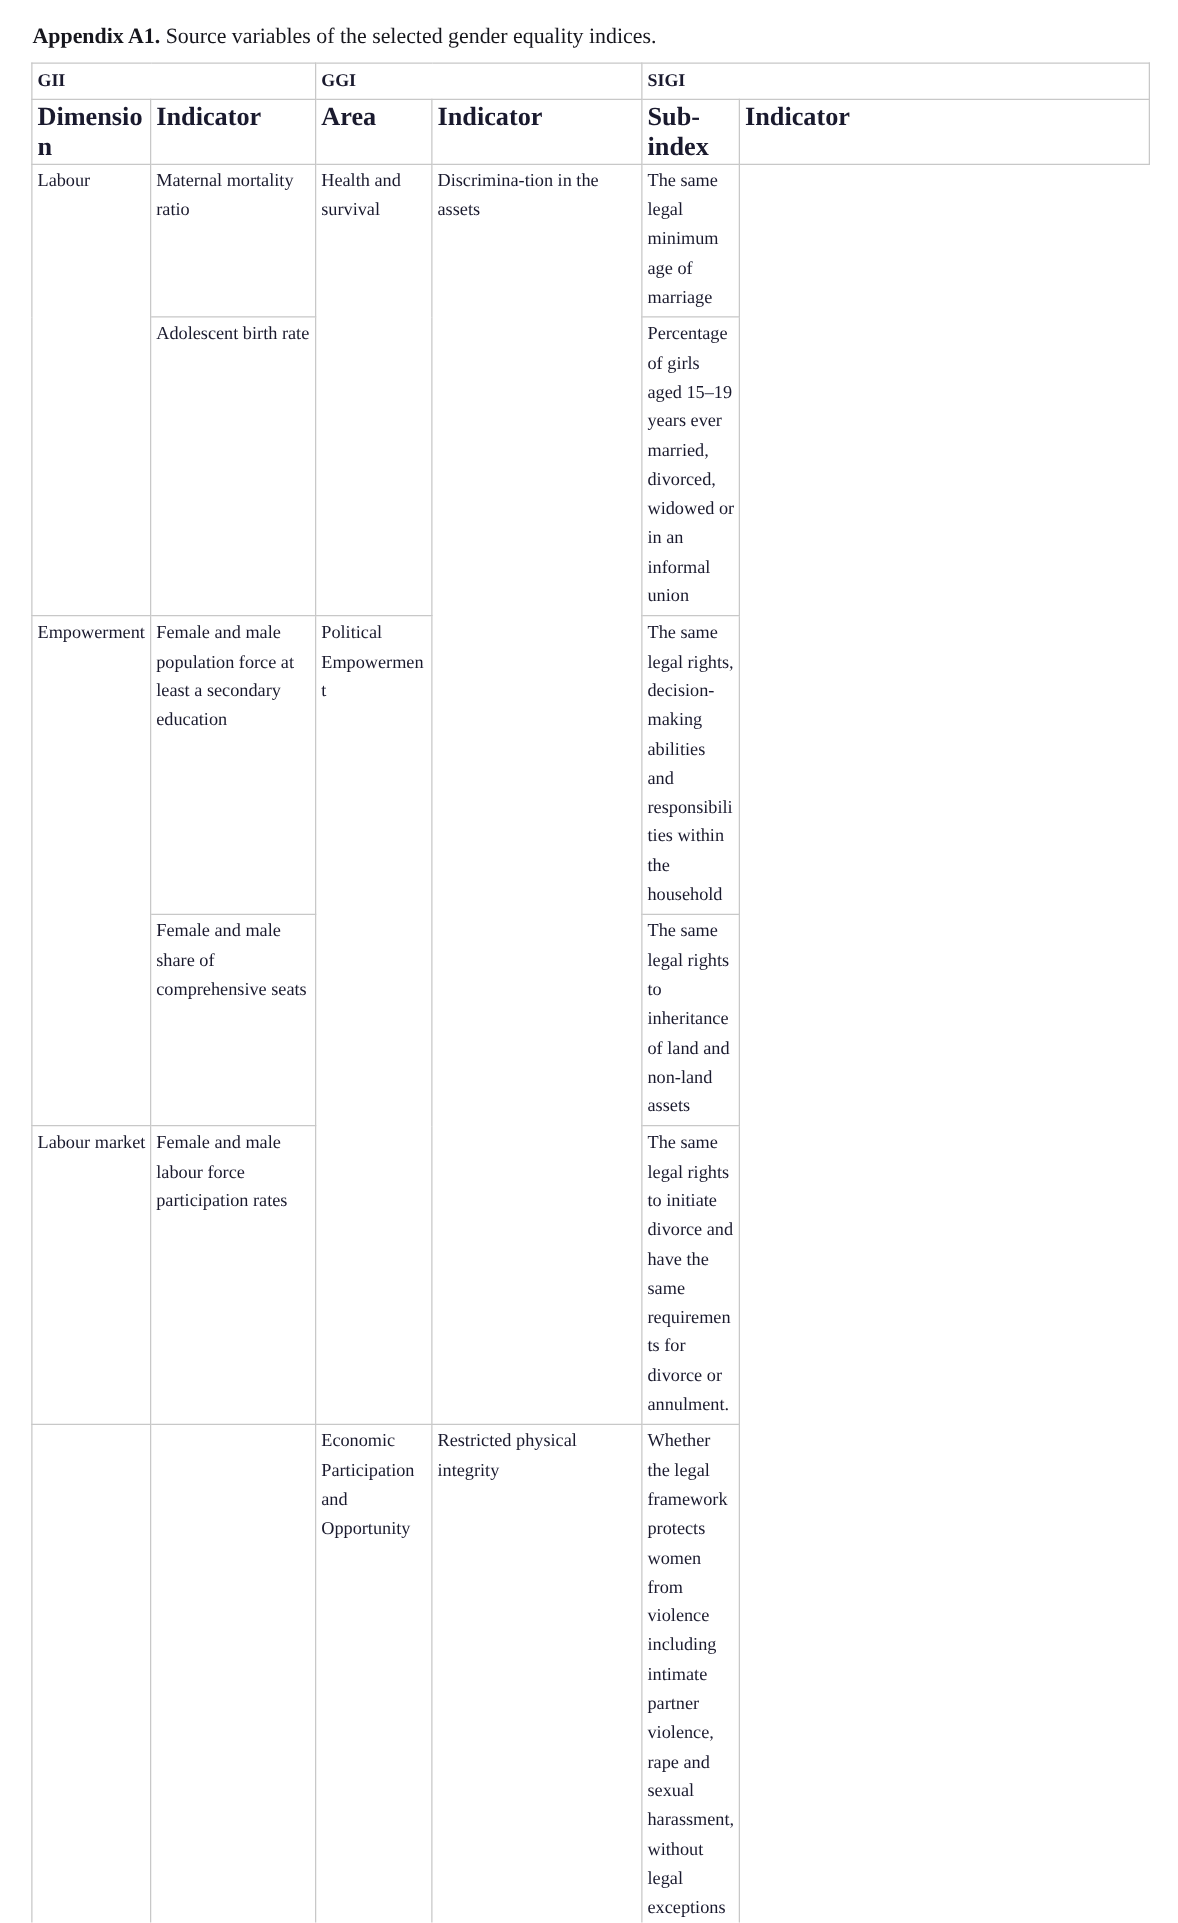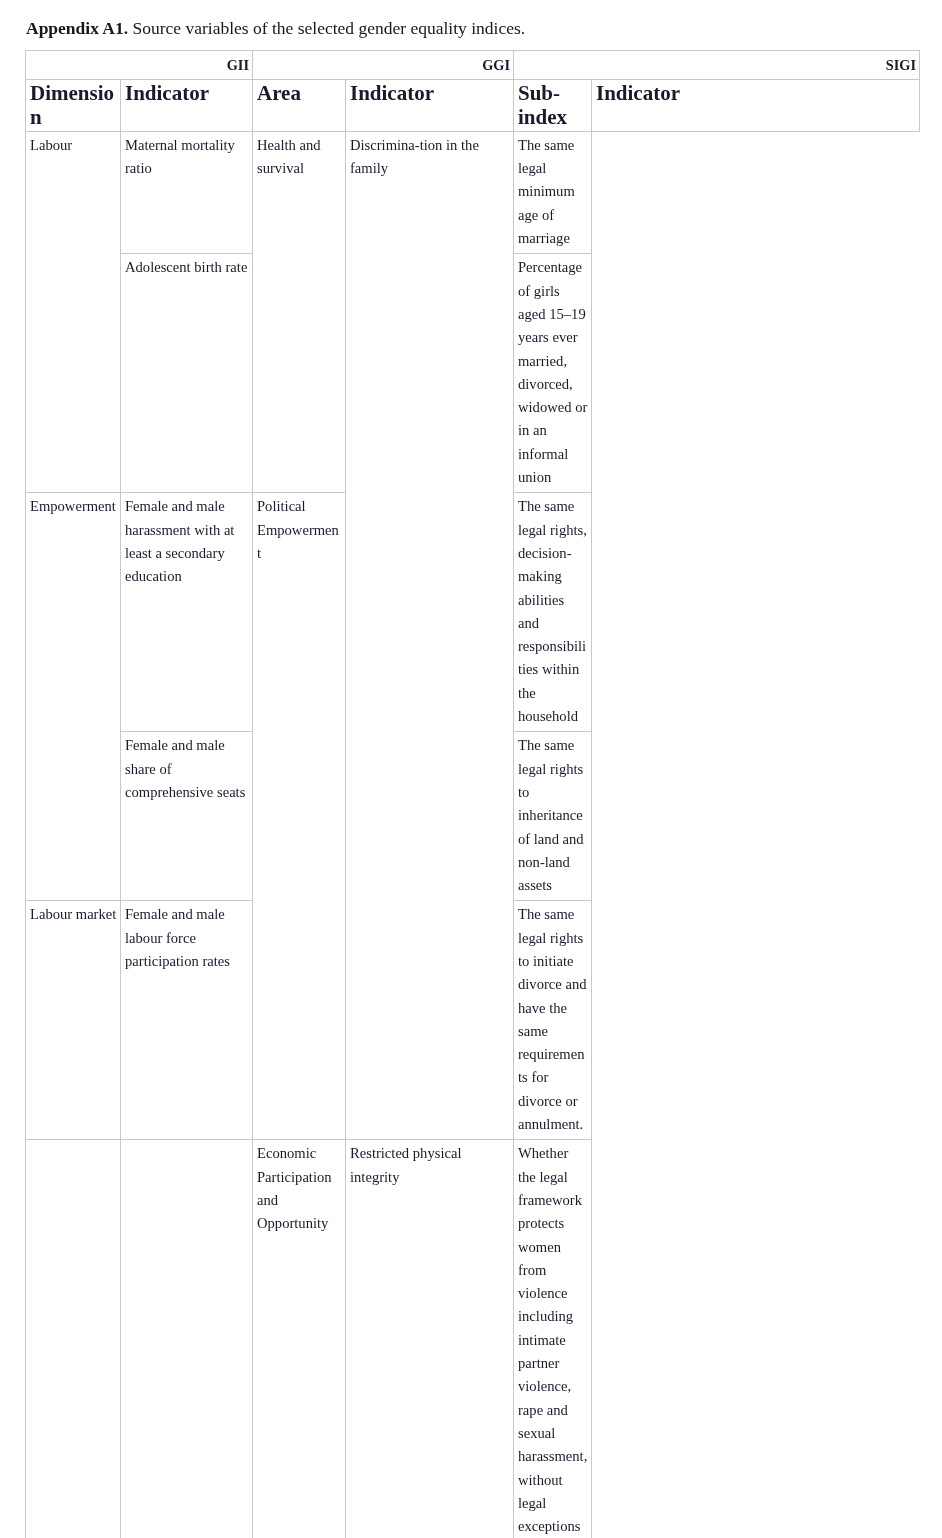--- a/index.html
+++ b/index.html
@@ -49,21 +49,21 @@
     vertical-align: top;
     padding: 2px 3px 3px 4px;
     text-align: left;
     font-weight: normal;
     color: #1a1a2e;
     word-wrap: break-word;
     overflow-wrap: break-word;
     hyphens: manual;
   }
   table.apx th.grp {
-    text-align: right;
+    text-align: left;
     font-weight: bold;
     font-size: 14.3px;
     padding-top: 3px;
     padding-bottom: 2px;
   }
   table.apx th.colhdr {
     font-weight: bold;
     font-size: 21px;
     padding-top: 2px;
     padding-bottom: 2px;
@@ -108,30 +108,30 @@
         <th class="colhdr">Indicator</th>
         <th class="colhdr">Sub-index</th>
         <th class="colhdr">Indicator</th>
       </tr>
     </thead>
     <tbody id="tbody">
         <tr style="height: 72px;">
           <td rowspan="2">Labour</td>
           <td>Maternal mortality ratio</td>
           <td rowspan="2">Health and survival</td>
-          <td rowspan="5">Discrimina-tion in the family</td>
+          <td rowspan="5">Discrimina-tion in the assets</td>
           <td>The same legal minimum age of marriage</td>
         </tr>
         <tr style="height: 72px;">
           <td>Adolescent birth rate</td>
           <td>Percentage of girls aged 15–19 years ever married, divorced, widowed or in an informal union</td>
         </tr>
         <tr style="height: 82px;">
           <td rowspan="2">Empowerment</td>
-          <td>Female and male harassment with at least a secondary education</td>
+          <td>Female and male population force at least a secondary education</td>
           <td rowspan="3">Political Empowerment</td>
           <td>The same legal rights, decision-making abilities and responsibilities within the household</td>
         </tr>
         <tr style="height: 72px;">
           <td>Female and male share of comprehensive seats</td>
           <td>The same legal rights to inheritance of land and non-land assets</td>
         </tr>
         <tr style="height: 72px;">
           <td>Labour market</td>
           <td>Female and male labour force participation rates</td>

